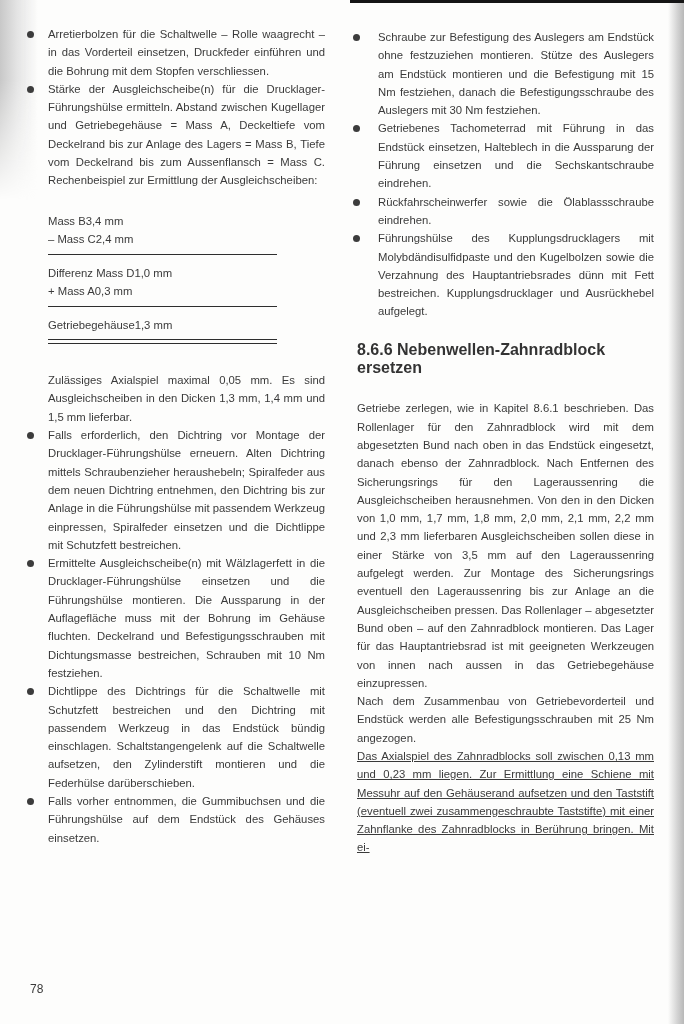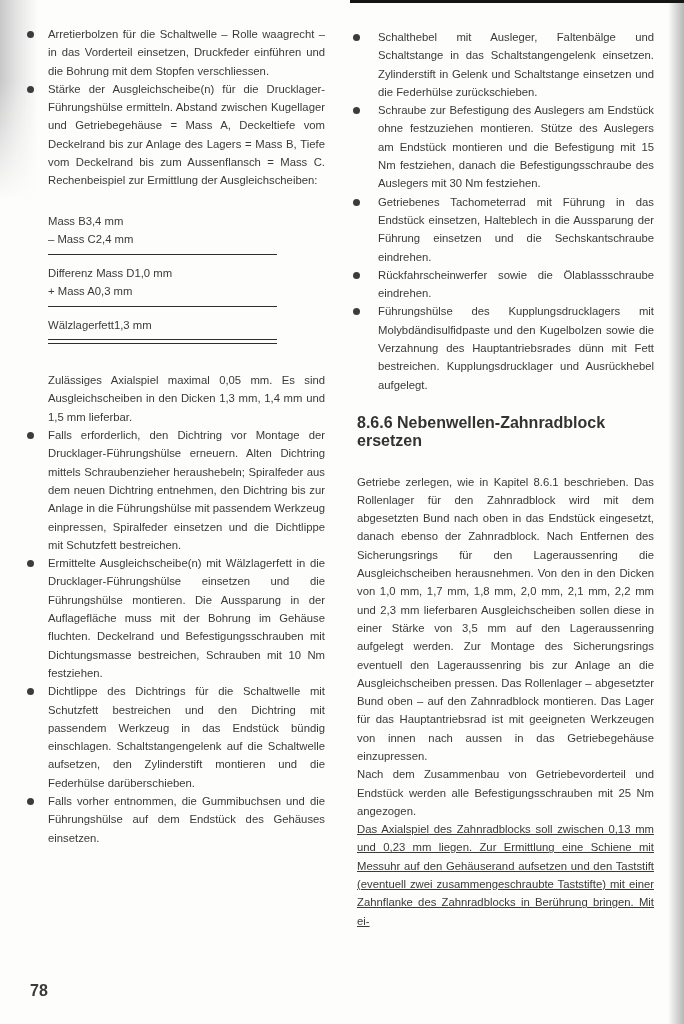--- a/index.html
+++ b/index.html
@@ -37,21 +37,21 @@
     }
     .col-right .bullet { left: -25px; }
     .calc { margin: 22px 0 0 0; width: 229px; }
     .calc-row { display: flex; height: 18.5px; }
     .calc-rule { border-top: 1px solid #2e2e2e; margin: 5px 0 9px 0; }
     .calc-double { margin-top: 5px; }
     .calc-double div { border-top: 1px solid #2e2e2e; margin-bottom: 3px; }
     .heading {
       font-weight: bold; font-size: 16px; margin: 20px 0 22px -21px; color: #333;
     }
-    .page-number { position: absolute; left: 30px; top: 982px; font-size: 16px; color: #3a3a3a; font-weight: bold; }
+    .page-number { position: absolute; left: 30px; top: 982px; font-size: 12px; color: #3a3a3a; }
   </style>
 </head>
 <body>
 
 <div class="page">
   <div class="shade-left"></div>
   <div class="shade-right"></div>
   <div class="top-rule"></div>
 
   <div class="col col-left">
@@ -78,21 +78,21 @@
       <div class="calc-row">
         <span>Differenz Mass D</span>
         <span>1,0 mm</span>
       </div>
       <div class="calc-row">
         <span>+ Mass A</span>
         <span>0,3 mm</span>
       </div>
       <div class="calc-rule"></div>
       <div class="calc-row">
-        <span>Wälzlagerfett</span>
+        <span>Getriebegehäuse</span>
         <span>1,3 mm</span>
       </div>
       <div class="calc-double">
           <div></div>
           <div></div>
         </div>
     </div>
 
     <div style="height:24px"></div>
     <p class="para">Zulässiges Axialspiel maximal 0,05 mm. Es sind Ausgleichscheiben in den Dicken 1,3 mm, 1,4 mm und 1,5 mm lieferbar.</p>
@@ -111,24 +111,20 @@
     </div>
     <div class="item">
       <span class="bullet"></span>
       <span>Falls vorher entnommen, die Gummibuchsen und die Führungshülse auf dem Endstück des Gehäuses einsetzen.</span>
     </div>
   </div>
 
   <div class="col col-right">
     <div class="item">
       <span class="bullet"></span>
-      <span>Schalthebel mit Ausleger, Faltenbälge und Schaltstange in das Schaltstangengelenk einsetzen. Zylinderstift in Gelenk und Schaltstange einsetzen und die Federhülse zurückschieben.</span>
-    </div>
-    <div class="item">
-      <span class="bullet"></span>
       <span>Schraube zur Befestigung des Auslegers am Endstück ohne festzuziehen montieren. Stütze des Auslegers am Endstück montieren und die Befestigung mit 15 Nm festziehen, danach die Befestigungsschraube des Auslegers mit 30 Nm festziehen.</span>
     </div>
     <div class="item">
       <span class="bullet"></span>
       <span>Getriebenes Tachometerrad mit Führung in das Endstück einsetzen, Halteblech in die Aussparung der Führung einsetzen und die Sechskantschraube eindrehen.</span>
     </div>
     <div class="item">
       <span class="bullet"></span>
       <span>Rückfahrscheinwerfer sowie die Ölablassschraube eindrehen.</span>
     </div>

